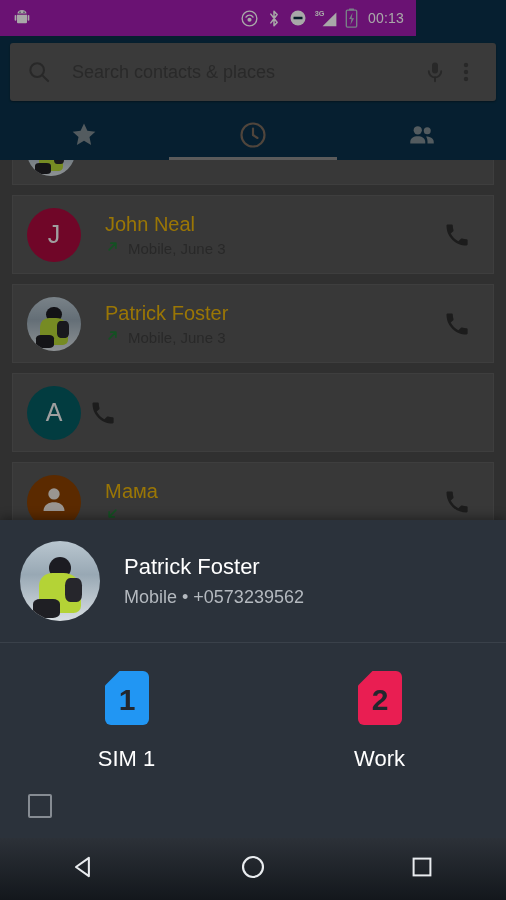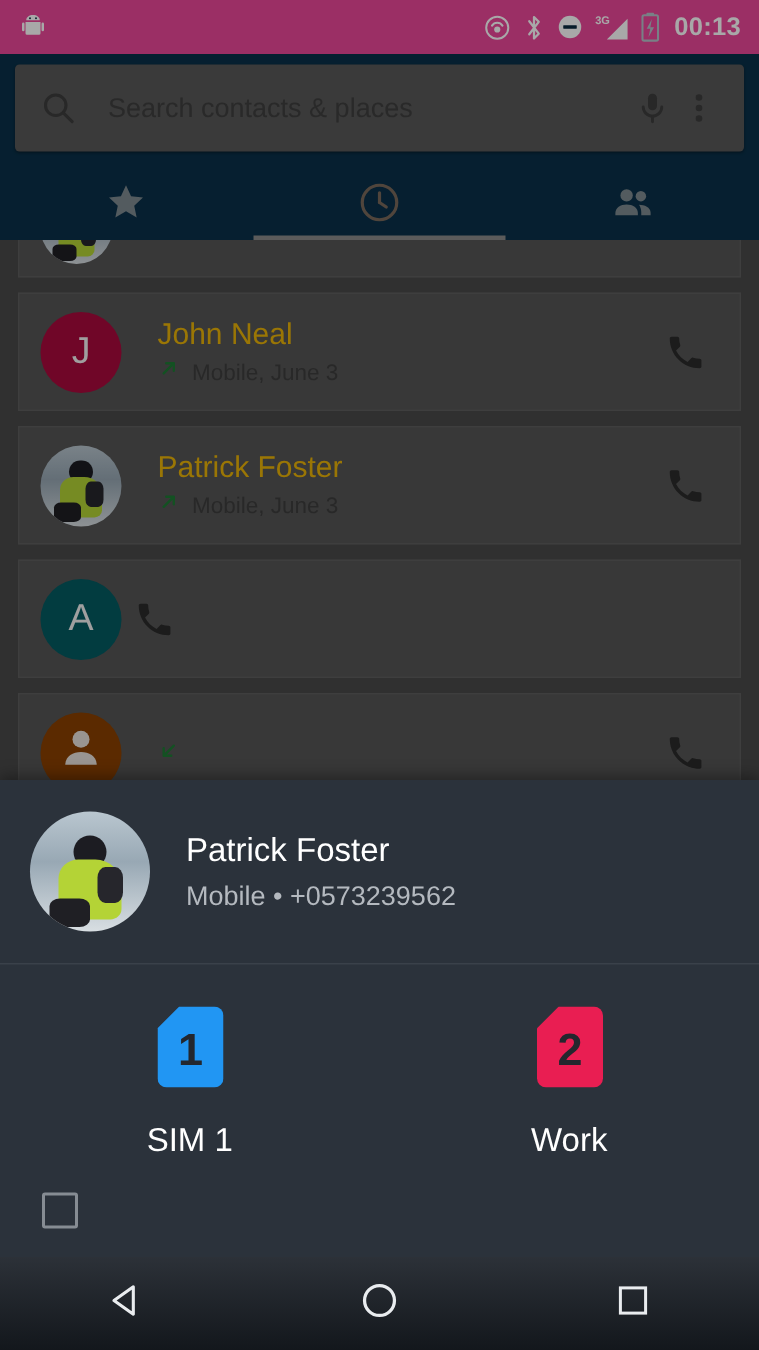--- a/index.html
+++ b/index.html
@@ -6,31 +6,31 @@
   html, body {
     width:506px; height:900px;
     background:#0a3049;
     font-family:"Liberation Sans", sans-serif;
     overflow:hidden;
   }
   #screen { position:relative; width:506px; height:900px; overflow:hidden; }
 
   
   .statusbar {
-    position:absolute; top:0; left:0; width:506px; height:36px;
-    background:#ec4899;
+    position:absolute; top:0; left:0; width:416px; height:36px;
+    background:#a21caf;
     display:flex; align-items:center;
     padding:0 12px;
     z-index:5;
     justify-content:space-between;
   }
   .sb-left { display:flex; align-items:center; gap:6px; }
   .sb-right { margin-left:auto; display:flex; align-items:center; gap:7px; }
   .sb-icon { display:flex; align-items:center; justify-content:center; }
-  .sb-time { color:#fff; font-size:17px; font-weight:bold; letter-spacing:0.2px; margin-left:3px; }
+  .sb-time { color:#fff; font-size:14px; font-weight:normal; letter-spacing:0.2px; margin-left:3px; }
 
   
   .appbar {
     position:absolute; top:36px; left:0; width:506px; height:124px;
     background:#0a3049;
     z-index:4;
   }
   .searchbar {
     position:absolute; top:7px; left:10px;
     width:486px; height:58px;
@@ -374,20 +374,21 @@
     <div class="row">
       <div class="avatar" style="background:#8a4000;">
         <span>
           <svg width="34" height="34" viewBox="0 0 24 24">
             <circle cx="12" cy="8.4" r="4" fill="#e8e2dc"></circle>
             <path fill="#e8e2dc" d="M4.6 20.4c0-4 3.5-6.1 7.4-6.1s7.4 2.1 7.4 6.1z"></path>
           </svg>
         </span>
       </div>
       <div class="row-text">
+        <div class="row-name">Мама</div>
         <div class="row-sub">
           <span>
             <svg width="15" height="15" viewBox="0 0 16 16">
               <path d="M11.6 4.4L4.4 11.6M9.8 11.6H4.4V6.2" fill="none" stroke="#1e7b35" stroke-width="1.7" stroke-linecap="round" stroke-linejoin="round"></path>
             </svg>
           </span>
         </div>
       </div>
       <span class="call-btn">
         <svg width="28" height="28" viewBox="0 0 24 24">

